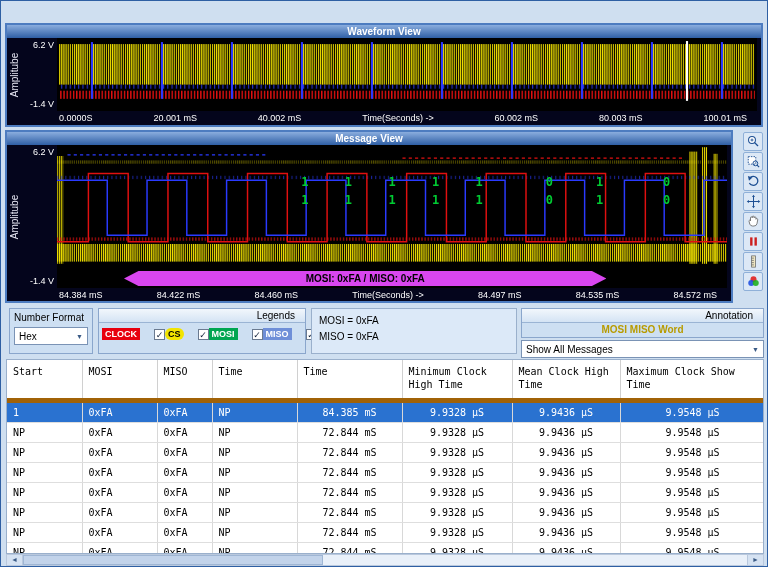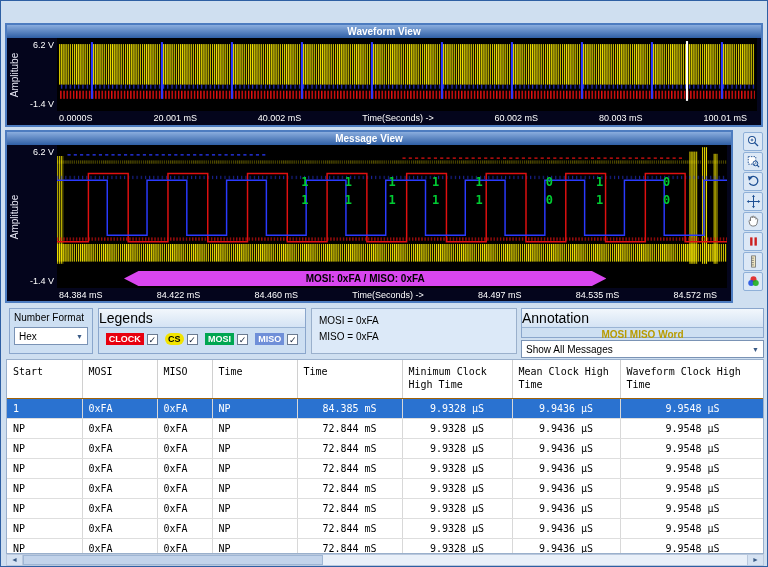--- a/index.html
+++ b/index.html
@@ -33,39 +33,39 @@
   .bit-pair { position:absolute; top:28px; transform:translateX(-50%); color:#00cc33; font-weight:bold; font-family:"DejaVu Sans Mono",monospace; font-size:12px; text-align:center; line-height:18px; }
   .banner { position:absolute; left:10%; bottom:2px; width:72%; height:15px; background:#d946ef; clip-path:polygon(0 50%,3% 0,97% 0,100% 50%,97% 100%,3% 100%); color:#000; font-size:10px; font-weight:bold; text-align:center; line-height:15px; }
 
   
   .toolbar { position:absolute; left:742px; top:131px; width:24px; display:flex; flex-direction:column; gap:1px; }
   .tool { width:20px; height:19px; background:#dce8f6; border:1px solid #8fb0d8; border-radius:2px; padding:0; display:flex; align-items:center; justify-content:center; cursor:pointer; }
   .tool svg { width:15px; height:15px; display:block; }
 
   
   .group { position:absolute; border:1px solid #8aa6cc; background:#cddff2; font-size:10px; }
-  .group-title { text-align:left; background:linear-gradient(#f2f7fc,#d4e3f4); border-bottom:1px solid #9ab4d4; font-size:14px; padding:1px 0; color:#000; }
+  .group-title { text-align:right; background:linear-gradient(#f2f7fc,#d4e3f4); border-bottom:1px solid #9ab4d4; font-size:10px; padding:1px 10px; color:#000; }
   #number-format { left:8px; top:307px; width:84px; height:46px; padding:3px 4px; }
   #number-format .group-label { margin-bottom:4px; }
   .selectbox { background:#fff; border:1px solid #7a93b5; height:18px; display:flex; align-items:center; justify-content:space-between; padding:0 4px; font-size:10px; cursor:pointer; }
   .selectbox .arrow { font-size:7px; color:#3a5a85; }
   #legends { left:97px; top:307px; width:208px; height:46px; }
   .legend-row { display:flex; align-items:center; justify-content:space-around; padding:5px 3px; }
-  .legend-item { display:flex; align-items:center; gap:3px; }
+  .legend-item { display:flex; align-items:center; gap:14px; }
   .chip { font-size:9px; font-weight:bold; padding:1px 3px; }
   .cb { width:11px; height:11px; background:#fff; border:1px solid #6a7a90; font-size:9px; line-height:10px; text-align:center; color:#14233c; cursor:pointer; }
   #info-box { position:absolute; left:310px; top:307px; width:206px; height:46px; background:#dce9f8; border:1px solid #9ab0cc; padding:4px 7px; font-size:10px; line-height:1.6; color:#000; }
   #annotation { left:520px; top:307px; width:243px; height:30px; }
   .annotation-value { text-align:center; color:#b89b00; font-weight:bold; font-size:10px; padding-top:1px; }
   #message-filter { position:absolute; left:520px; top:339px; width:243px; }
 
   
   #table-wrap { position:absolute; left:5px; top:358px; width:758px; height:195px; background:#fff; border:1px solid #9ab0cc; overflow:hidden; }
   table { border-collapse:collapse; table-layout:fixed; width:758px; font-family:"DejaVu Sans Mono","Liberation Mono",monospace; font-size:10px; color:#000; }
-  th { font-weight:normal; text-align:left; vertical-align:top; padding:5px 6px 7px; line-height:13px; border-right:1px solid #d0d0d0; border-bottom:1px solid #a16207; }
+  th { font-weight:normal; text-align:left; vertical-align:top; padding:5px 6px 7px; line-height:13px; border-right:1px solid #d0d0d0; border-bottom:5px solid #a16207; }
   td { padding:2px 6px; line-height:15px; white-space:nowrap; overflow:hidden; border-right:1px solid #d8d8d8; border-bottom:1px solid #dedede; }
   td.num { text-align:center; }
   tr.selected td { background:#2a72d0; color:#fff; }
 
   
   #hscroll { position:absolute; left:5px; top:553px; width:758px; height:12px; background:#e9f0f9; border:1px solid #b9c8dd; display:flex; align-items:stretch; }
   .scroll-btn { width:16px; background:#d5e2f2; border-right:1px solid #b9c8dd; font-size:7px; line-height:10px; text-align:center; color:#3a5a85; cursor:pointer; }
   .scroll-btn.right { border-right:none; border-left:1px solid #b9c8dd; margin-left:auto; }
   .scroll-thumb { width:300px; background:#c2d3ea; border:1px solid #9fb6d4; cursor:pointer; }
 </style>
@@ -321,21 +321,21 @@
         </colgroup>
       <thead>
           <tr>
             <th>Start</th>
             <th>MOSI</th>
             <th>MISO</th>
             <th>Time</th>
             <th>Time</th>
             <th>Minimum Clock High Time</th>
             <th>Mean Clock High Time</th>
-            <th>Waveform Clock High Time</th>
+            <th>Maximum Clock Show Time</th>
           </tr>
         </thead>
       <tbody>
           <tr class="selected">
             <td>1</td>
             <td>0xFA</td>
             <td>0xFA</td>
             <td>NP</td>
             <td class="num">84.385 mS</td>
             <td class="num">9.9328 µS</td>

